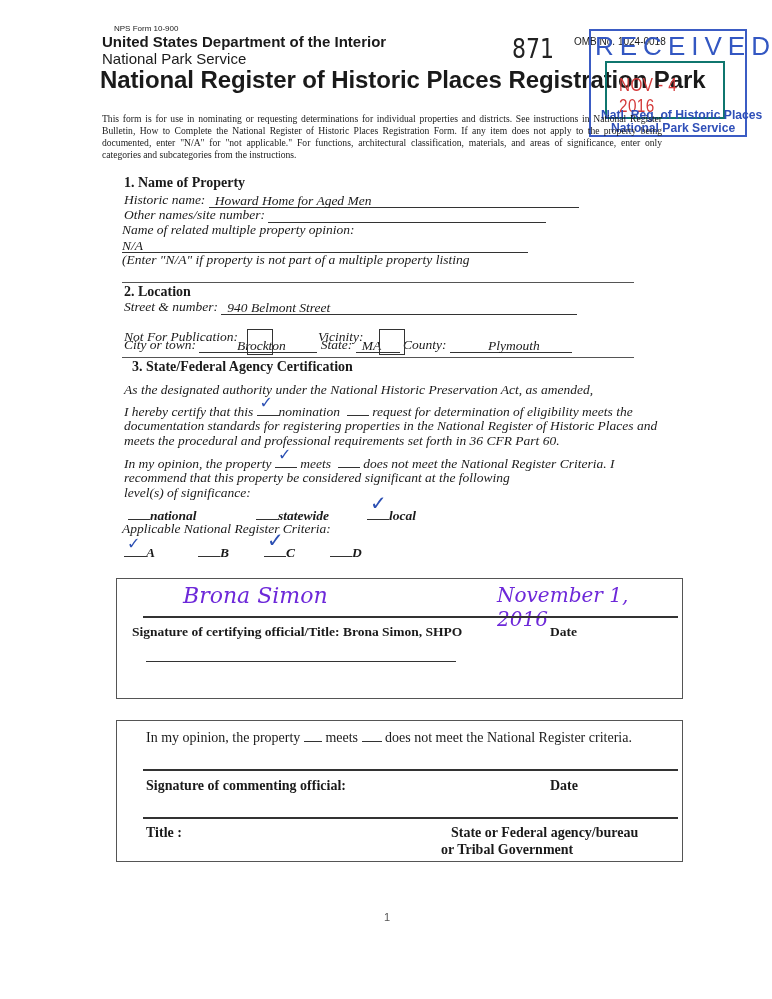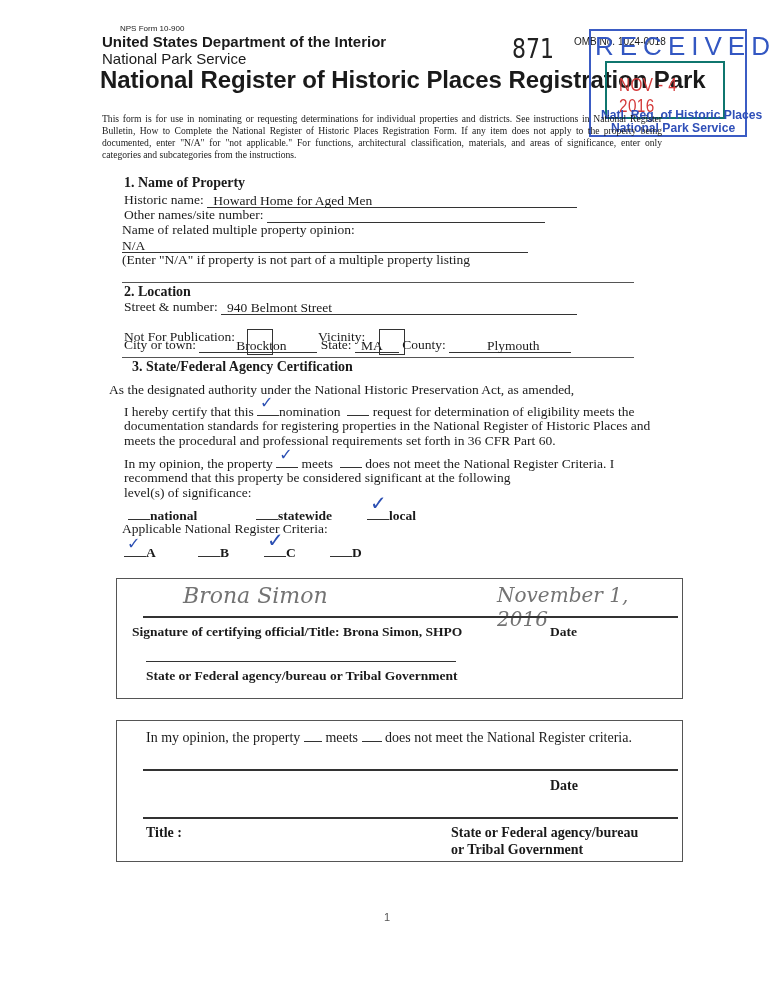--- a/index.html
+++ b/index.html
@@ -1,41 +1,41 @@
 <!DOCTYPE html>
 <html><head>
 <meta charset="utf-8">
 <style>
   html, body { margin: 0; padding: 0; background: #ffffff; }
   body { width: 772px; height: 999px; position: relative; overflow: hidden; color: #1a1a1a; }
   .abs { position: absolute; }
   .sans { font-family: "Liberation Sans", sans-serif; }
   .serif { font-family: "Liberation Serif", serif; }
-  .hand { font-family: "DejaVu Serif", serif; font-style: italic; color: #737373; }
+  .hand { font-family: "DejaVu Serif", serif; font-style: italic; color: #6d28d9; }
   .bold { font-weight: bold; }
 
-  #form-number { left: 120px; top: 24px; font-size: 8px; }
+  #form-number { left: 114px; top: 24px; font-size: 8px; }
   #dept { left: 102px; top: 33px; font-size: 15px; font-weight: bold; }
   #nps { left: 102px; top: 50px; font-size: 15px; }
   #main-title { left: 100px; top: 66px; font-size: 24px; font-weight: bold; letter-spacing: -0.1px; white-space: nowrap; }
   #omb { left: 574px; top: 36px; font-size: 10px; }
   #hand-number { left: 512px; top: 36px; font-size: 22px; font-family: "DejaVu Sans", sans-serif; font-style: normal; color: #222; transform: scaleY(1.2); }
 
   #intro { left: 102px; top: 113px; width: 560px; font-size: 9.6px; line-height: 12px; text-align: justify; }
 
   
   #stamp { left: 589px; top: 29px; width: 154px; height: 104px; border: 2px solid #3b5cc4; color: #2f4fb8; }
   #stamp-head { position: absolute; left: 4px; top: 0px; font-size: 26px; letter-spacing: 6px; font-family: "Liberation Sans", sans-serif; font-weight: normal; color: #3357c2; }
   #stamp-inner { position: absolute; left: 14px; top: 30px; width: 116px; height: 54px; border: 2px solid #0f766e; }
   #stamp-date { position: absolute; left: 12px; top: 12px; font-size: 18px; color: #d43a3a; font-family: "Liberation Sans", sans-serif; letter-spacing: 0.5px; transform: scaleX(0.85); transform-origin: left; }
   #stamp-line1 { position: absolute; left: 10px; top: 76px; font-size: 13.5px; font-weight: bold; font-family: "Liberation Sans", sans-serif; transform: scaleX(0.9); transform-origin: left; white-space: nowrap; color: #2f4fb8; }
   #stamp-line2 { position: absolute; left: 20px; top: 89px; font-size: 13.5px; font-weight: bold; font-family: "Liberation Sans", sans-serif; transform: scaleX(0.9); transform-origin: left; white-space: nowrap; color: #2f4fb8; }
 
   .sec-head { font-size: 14px; font-weight: bold; }
-  .row { font-size: 13.5px; white-space: nowrap; }
+  .row { font-size: 13.5px; white-space: nowrap; font-style: italic; }
   .fill { display: inline-block; border-bottom: 1px solid #333; height: 14px; vertical-align: bottom; }
   .fill span { padding-left: 6px; }
   .rule { height: 1px; background: #555; }
   .cbox { display: inline-block; width: 24px; height: 24px; border: 1px solid #333; vertical-align: top; }
   .blank { display: inline-block; border-bottom: 1px solid #333; width: 22px; height: 12px; position: relative; vertical-align: baseline; }
   .check { position: absolute; left: 3px; top: -10px; font-size: 16px; color: #2b4fb3; font-family: "DejaVu Sans", sans-serif; }
 
   .box { border: 1px solid #555; }
   .sig-label { font-size: 13.5px; font-weight: bold; }
 </style>
@@ -89,21 +89,21 @@
   <span>County:</span>
   <span class="fill" style="width:122px; text-align:center;"><span>Plymouth</span></span>
 </div>
 <div class="abs serif row" style="left:124px; top:329px;">Not For Publication:</div>
 <div class="abs cbox" style="left:247px; top:329px;"></div>
 <div class="abs serif row" style="left:318px; top:329px;">Vicinity:</div>
 <div class="abs cbox" style="left:379px; top:329px;"></div>
 <div class="abs rule" style="left:122px; top:357px; width:512px;"></div>
 
 <div class="abs serif sec-head" style="left:124px; top:359px;margin-left:8px;">3.   State/Federal Agency Certification</div>
-<div class="abs serif row" style="left:109px; top:382px;">As the designated authority under the National Historic Preservation Act, as amended,</div>
+<div class="abs serif row" style="left:124px; top:382px;">As the designated authority under the National Historic Preservation Act, as amended,</div>
 <div class="abs serif row" style="left:124px; top:403px;">
   <span>I hereby certify that this</span>
   <span class="blank"><span class="check">✓</span></span><span>nomination</span>
   &nbsp;<span class="blank"></span>
   <span>request for determination of eligibility meets the</span>
 </div>
 <div class="abs serif row" style="left:124px; top:418px;">documentation standards for registering properties in the National Register of Historic Places and</div>
 <div class="abs serif row" style="left:124px; top:433px;">meets the procedural and professional requirements set forth in 36 CFR Part 60.</div>
 <div class="abs serif row" style="left:124px; top:455px;">
   <span>In my opinion, the property</span>
@@ -139,32 +139,32 @@
   <span class="blank"></span><span>D</span>
 </div>
 
 <div class="abs box" style="left:116px; top:578px; width:565px; height:119px;">
   <div class="abs hand" style="left:66px; top:4px; font-size:22px;">Brona Simon</div>
   <div class="abs hand" style="left:380px; top:4px; font-size:20px;">November 1, 2016</div>
   <div class="abs" style="left:26px; top:37px; width:535px; height:2px; background:#333;"></div>
   <div class="abs serif sig-label" style="left:15px; top:45px;">Signature of certifying official/Title:   Brona Simon, SHPO</div>
   <div class="abs serif sig-label" style="left:433px; top:45px;">Date</div>
   <div class="abs" style="left:29px; top:82px; width:310px; height:1px; background:#333;"></div>
-  <div class="abs serif sig-label" style="left:29px; top:89px;">State or Federal agency/bureau or Tribal Government</div>
 </div>
 
 <div class="abs box" style="left:116px; top:720px; width:565px; height:140px;">
   <div class="abs serif" style="left:29px; top:8px; font-size:14px; white-space:nowrap;">
     <span>In my opinion, the property</span>
     <span class="blank" style="width:18px;"></span>
     <span>meets</span>
     <span class="blank" style="width:20px;"></span>
     <span>does not meet the National Register criteria.</span>
   </div>
   <div class="abs" style="left:26px; top:48px; width:535px; height:2px; background:#333;"></div>
+  <div class="abs serif sig-label" style="left:29px; top:57px; font-size:14px;">Signature of commenting official:</div>
   <div class="abs serif sig-label" style="left:433px; top:57px; font-size:14px;">Date</div>
   <div class="abs" style="left:26px; top:96px; width:535px; height:2px; background:#333;"></div>
   <div class="abs serif sig-label" style="left:29px; top:104px; font-size:14px;">Title :</div>
   <div class="abs serif sig-label" style="left:334px; top:104px; font-size:14px;">State or Federal agency/bureau</div>
-  <div class="abs serif sig-label" style="left:334px; top:121px; font-size:14px;text-align:right;">or Tribal Government</div>
+  <div class="abs serif sig-label" style="left:324px; top:121px; font-size:14px;text-align:right;">or Tribal Government</div>
 </div>
 
 <div class="abs sans" style="left:384px; top:911px; font-size:11px; color:#555;">1</div>
 
 </body></html>

